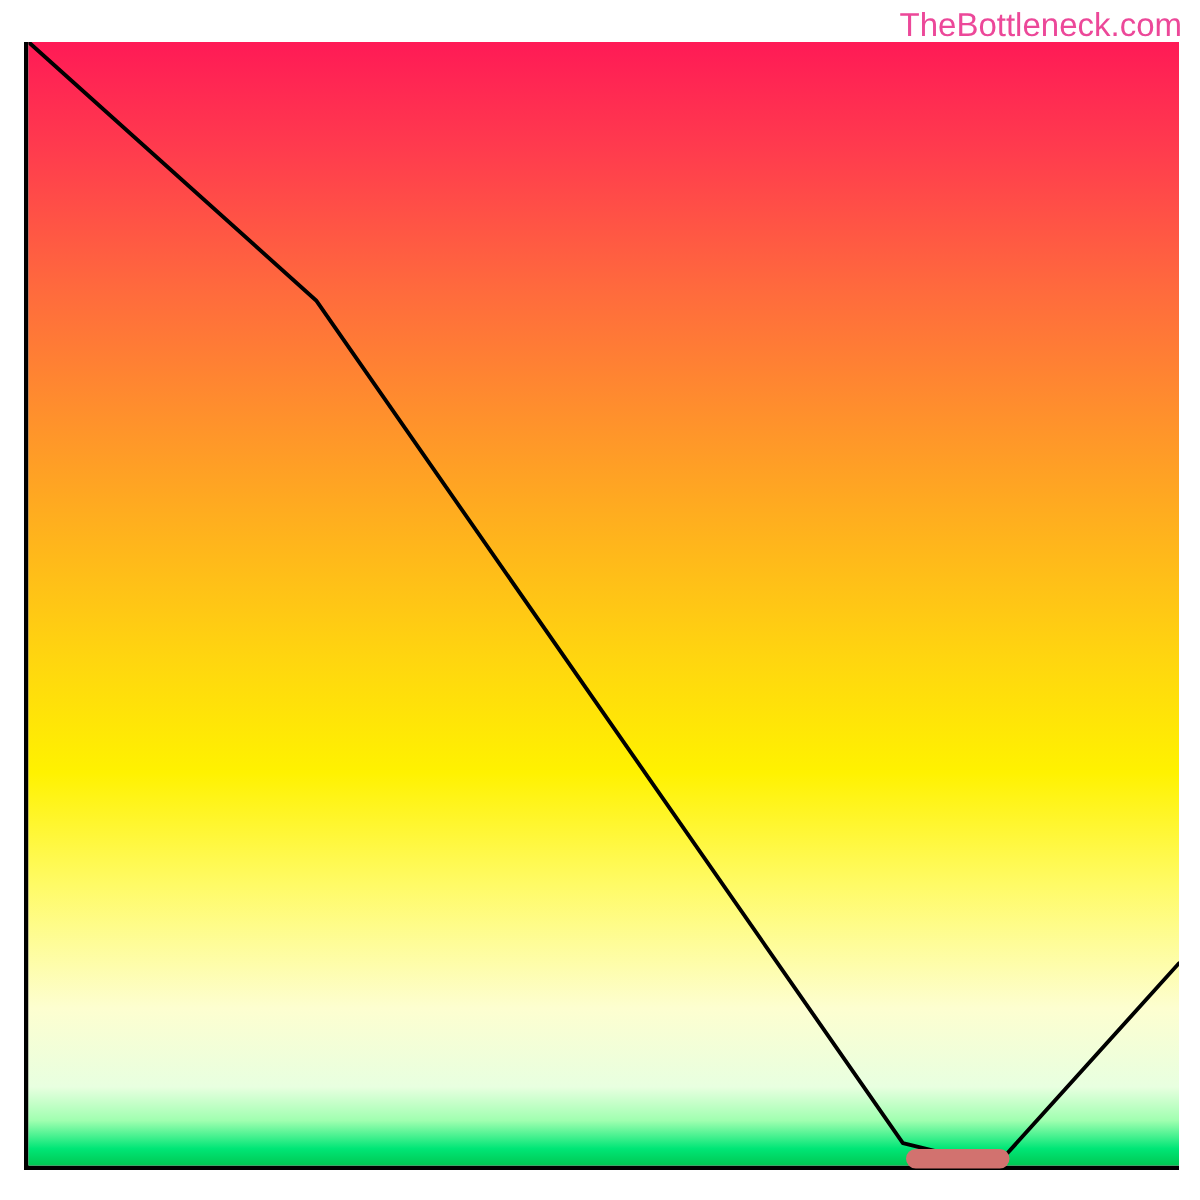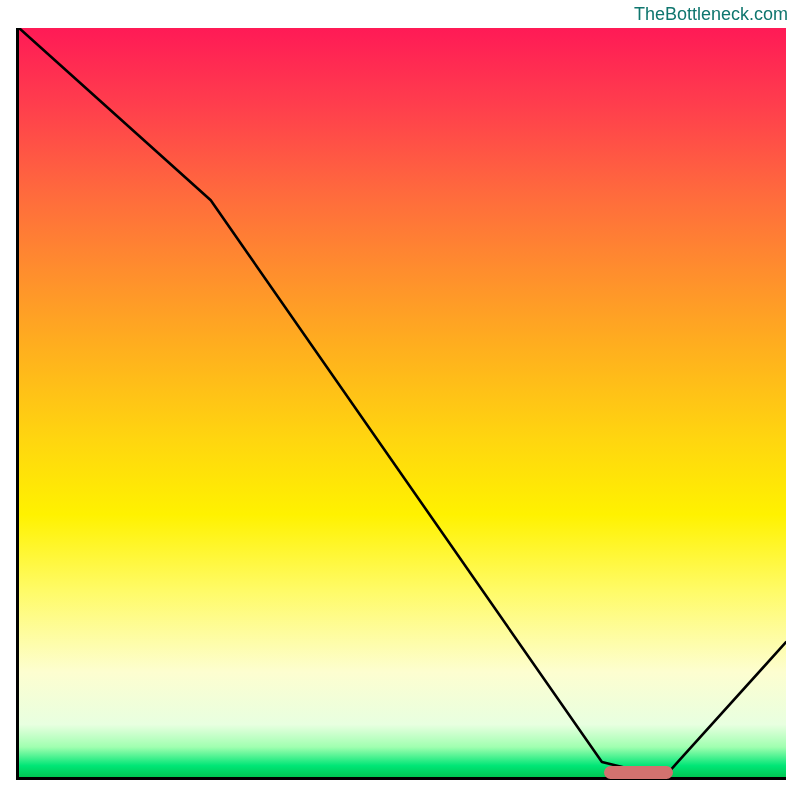--- a/index.html
+++ b/index.html
@@ -8,23 +8,23 @@
     height: 800px;
     position: relative;
     font-family: Arial, sans-serif;
     background: #fff;
     overflow: hidden;
   }
   .watermark {
     position: absolute;
     top: 4px;
     right: 12px;
-    font-size: 18px;
+    font-size: 22px;
     font-weight: 500;
-    color: #0f766e;
+    color: #ec4899;
     z-index: 10;
   }
   .plot-area {
     position: absolute;
     left: 16px;
     top: 28px;
     width: 770px;
     height: 752px;
     border-left: 3px solid #000;
     border-bottom: 3px solid #000;

